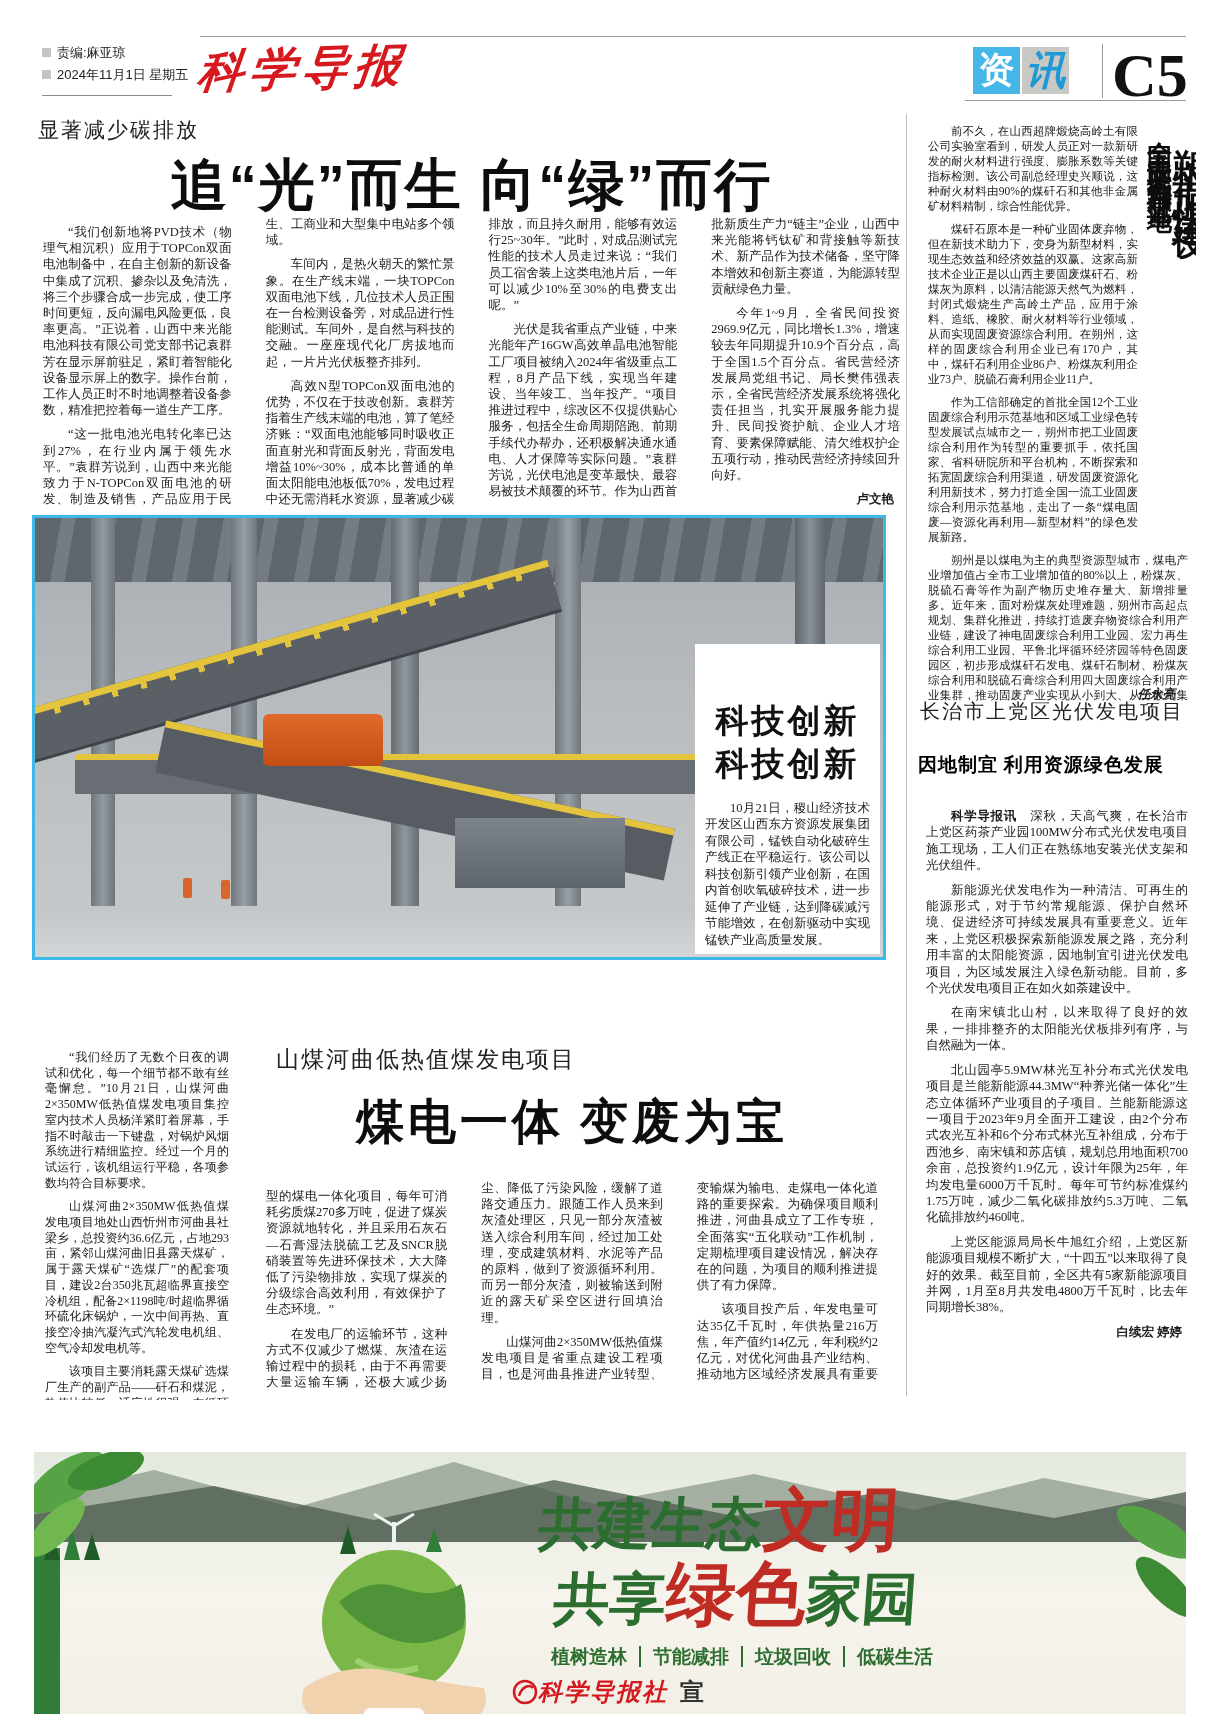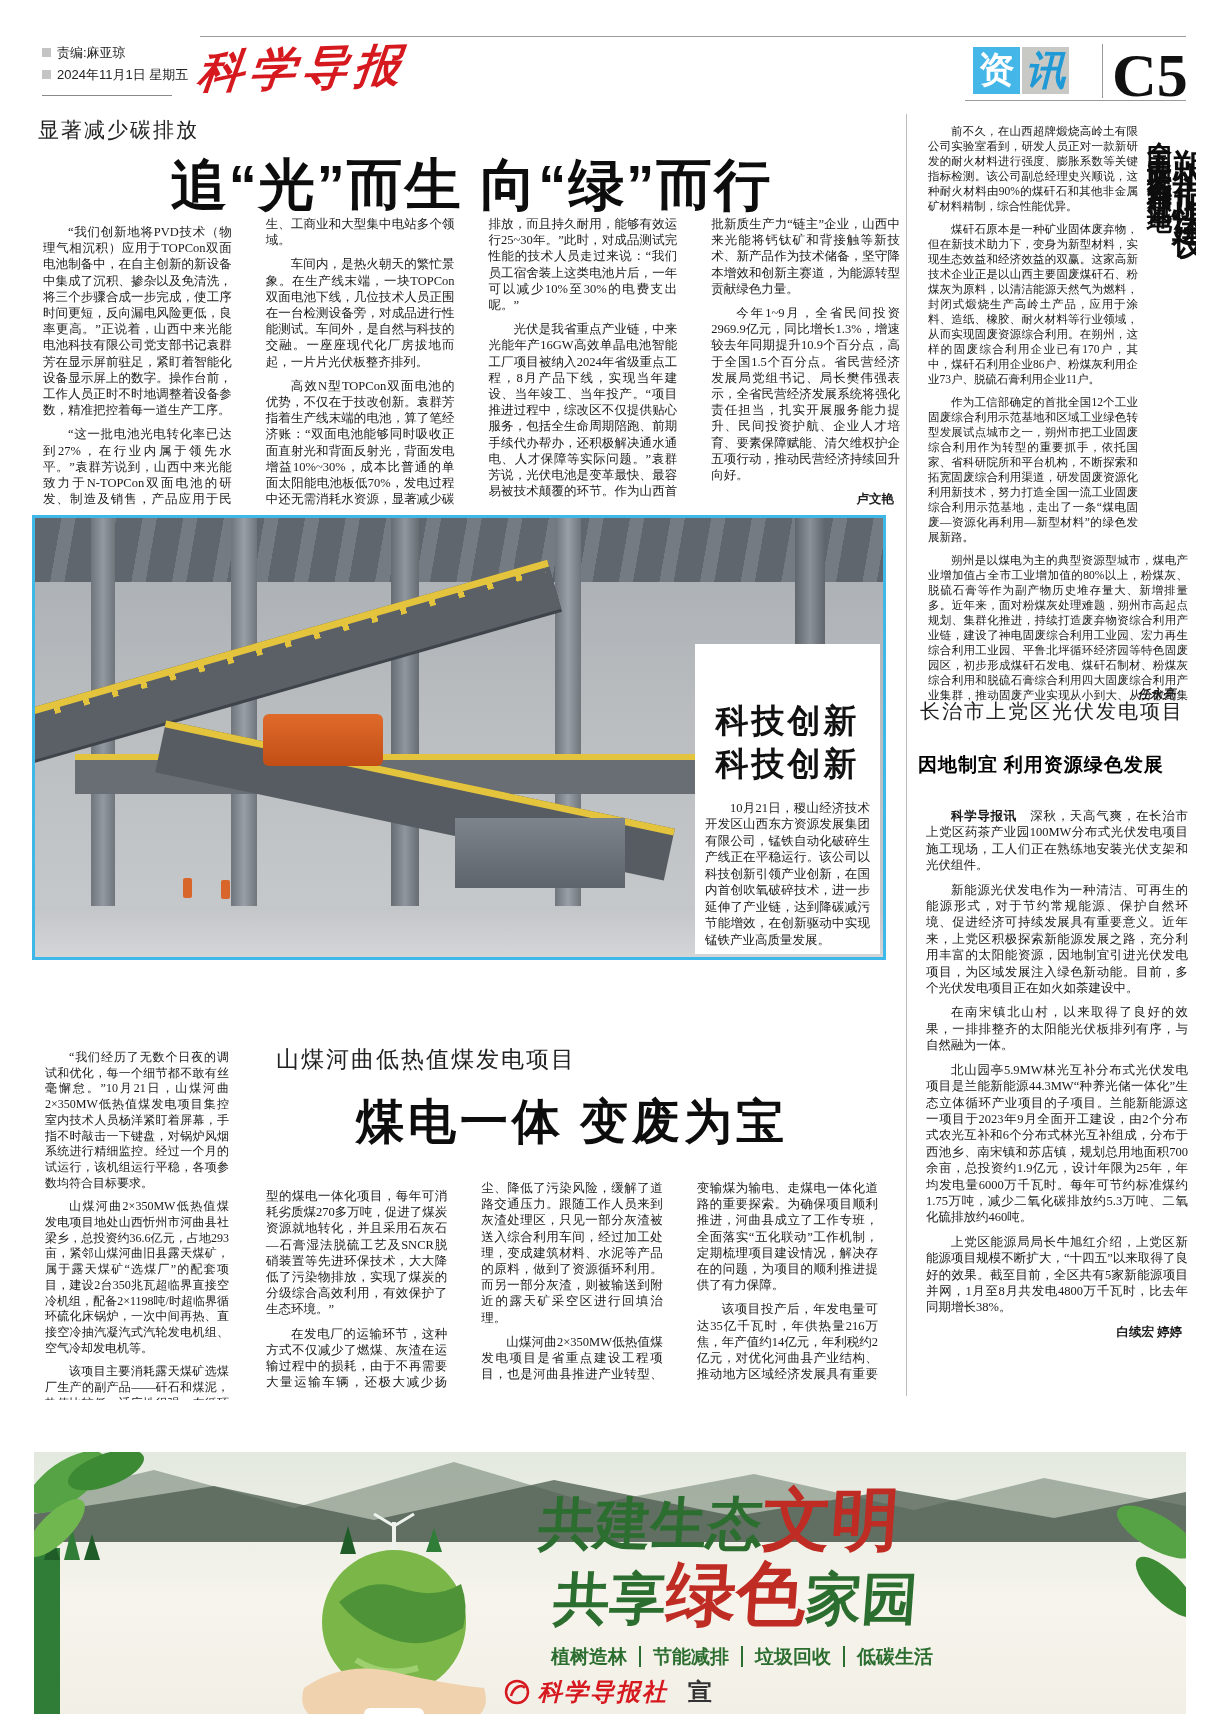--- a/index.html
+++ b/index.html
@@ -51,21 +51,21 @@
 
   
   .banner{position:absolute;left:34px;top:1452px;width:1152px;height:262px;overflow:hidden;
           background:linear-gradient(180deg,#e3e9df 0%,#f6f4ec 55%,#f2efe6 100%);}
   .slogan{transform:skewX(-4deg);font-weight:bold;white-space:nowrap;line-height:1;}
   .slogan .g{color:#2c6e2f;}
   .slogan .r{color:#bf2c24;}
   .tagline{font-weight:bold;color:#2c6e2f;font-size:19px;white-space:nowrap;}
   .tagline span{padding:0 12px;}
   .tagline span + span{border-left:2px solid #2c6e2f;}
-  .publisher{display:flex;align-items:center;gap:8px;font-weight:bold;font-size:24px;}
+  .publisher{display:flex;align-items:center;gap:0;font-weight:bold;font-size:24px;}
   .pub-name{color:#d6181f;font-style:italic;letter-spacing:2px;}
   .pub-suffix{color:#333;margin-left:12px;letter-spacing:4px;}
 </style>
 </head>
 <body>
 
 <div class="page">
 
   <div class="hline" style="left:200px;top:36px;width:986px;"></div>
 

